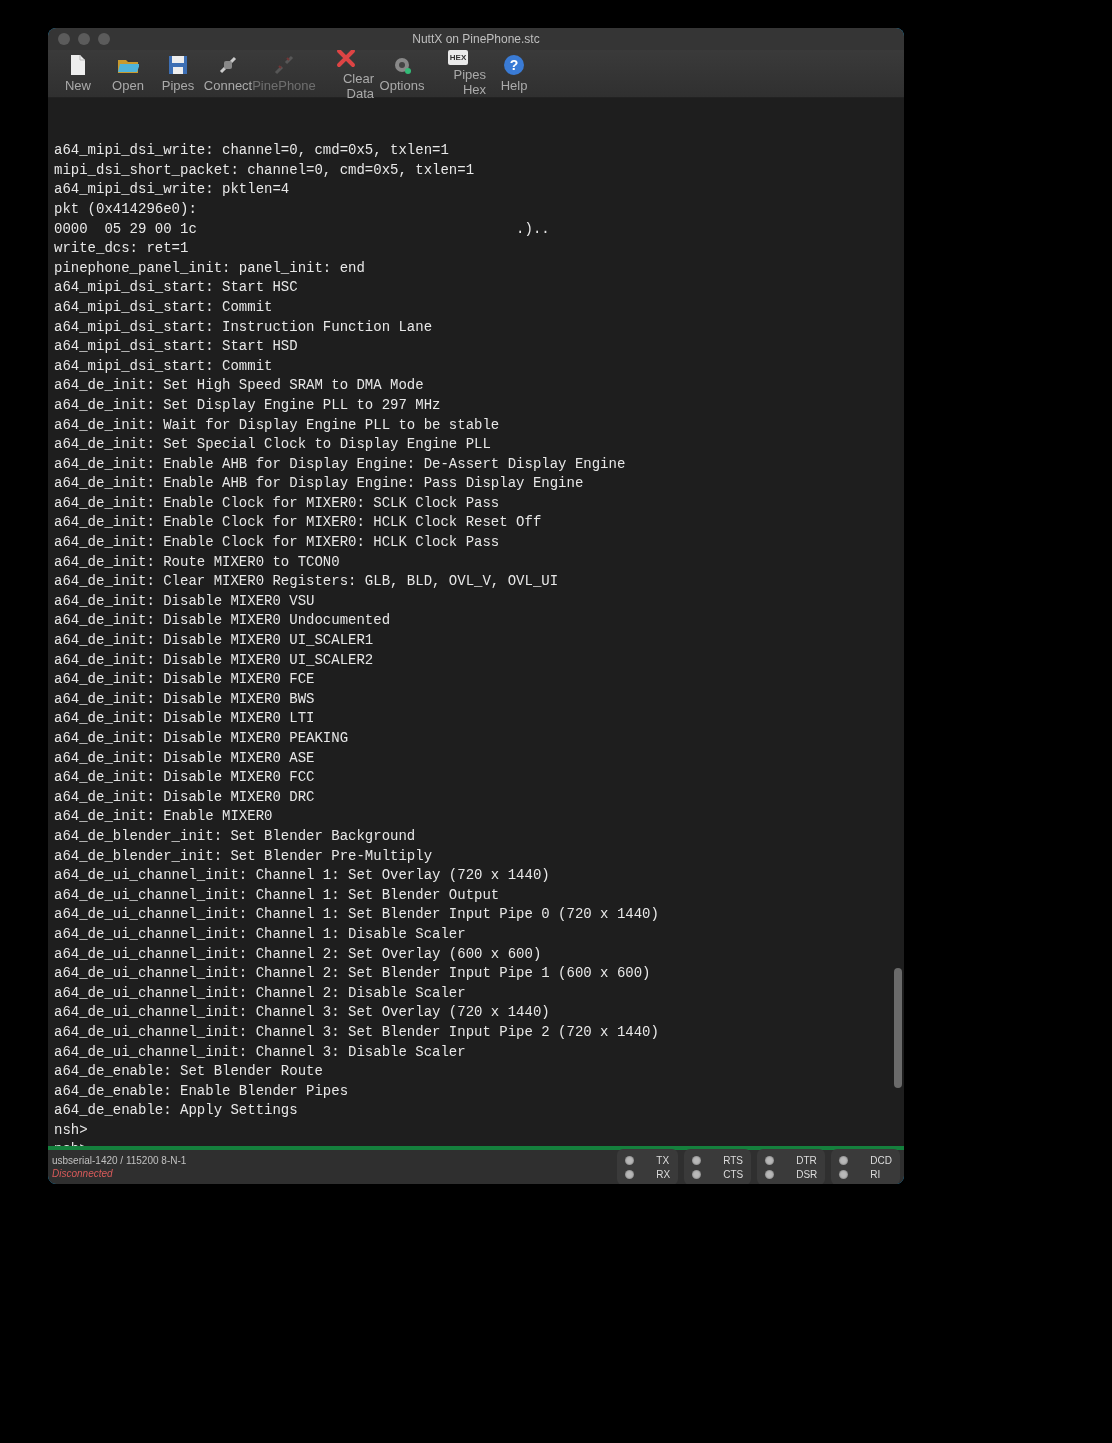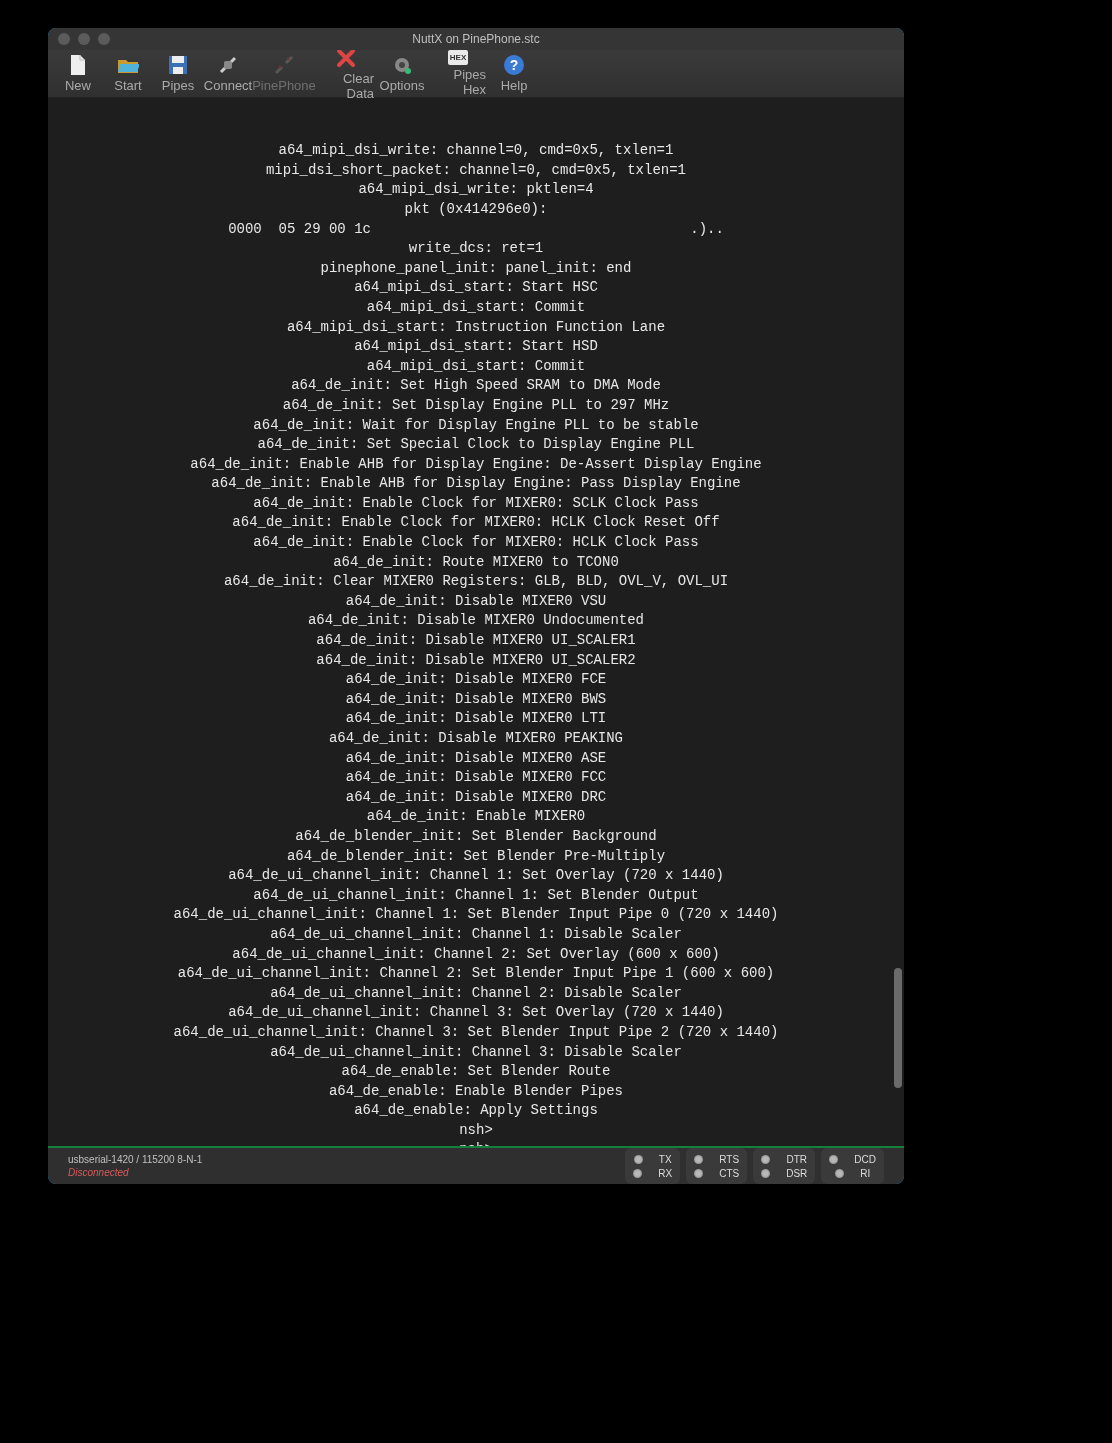--- a/index.html
+++ b/index.html
@@ -81,29 +81,28 @@
     flex: 1;
     background: #1e1e1e;
     color: #e8e8e8;
     font-family: Menlo, Monaco, "Courier New", monospace;
     font-size: 14px;
     line-height: 19.6px;
     padding: 4px 6px;
     overflow: hidden;
     white-space: pre;
     position: relative;
-    text-align: center;
   }
   .statusbar {
     height: 38px;
     background: #2f2f2f;
-    border-top: 2px solid #15803d;
-    display: flex;
-    align-items: center;
-    padding: 0 20px;
+    border-top: 4px solid #15803d;
+    display: flex;
+    align-items: center;
+    padding: 0 4px;
     gap: 10px;
   }
   .status-left {
     display: flex;
     flex-direction: column;
     font-size: 10px;
     color: #c0c0c0;
     gap: 2px;
   }
   .disconnected { color: #d85a5a; font-style: italic; }
@@ -118,21 +117,21 @@
     padding: 4px 8px;
     display: grid;
     grid-template-columns: auto auto;
     grid-auto-rows: 14px;
     font-size: 10px;
     color: #ddd;
     column-gap: 14px;
     align-items: center;
   }
   .led-group.single { grid-template-columns: auto; }
-  .led-item { display: flex; align-items: center; gap: 16px; justify-content: center; }
+  .led-item { display: flex; align-items: center; gap: 22px; }
   .dot {
     width: 9px; height: 9px; border-radius: 50%;
     background: #b8b8b8;
     box-shadow: inset 0 0 2px rgba(0,0,0,0.5);
   }
   .scrollbar {
     position: absolute;
     right: 2px; top: 0; bottom: 0; width: 8px;
   }
   .thumb {
@@ -166,21 +165,21 @@
       </span>
       <span class="lbl">New</span>
     </div>
     <div class="tool-btn">
       <span class="ico">
         <svg width="22" height="20" viewBox="0 0 22 20">
             <path d="M1 5h8l2 2h10v11H1z" fill="#c99a2e"></path>
             <path d="M3 9h20l-3 8H1z" fill="#4fb3d9"></path>
           </svg>
       </span>
-      <span class="lbl">Start</span>
+      <span class="lbl">Open</span>
     </div>
     <div class="tool-btn">
       <span class="ico">
         <svg width="20" height="20" viewBox="0 0 20 20">
             <rect x="1" y="1" width="18" height="18" fill="#3d6fb4"></rect>
             <rect x="4" y="1" width="12" height="7" fill="#eee"></rect>
             <rect x="5" y="12" width="10" height="7" fill="#eee"></rect>
           </svg>
       </span>
       <span class="lbl">Pipes</span>

